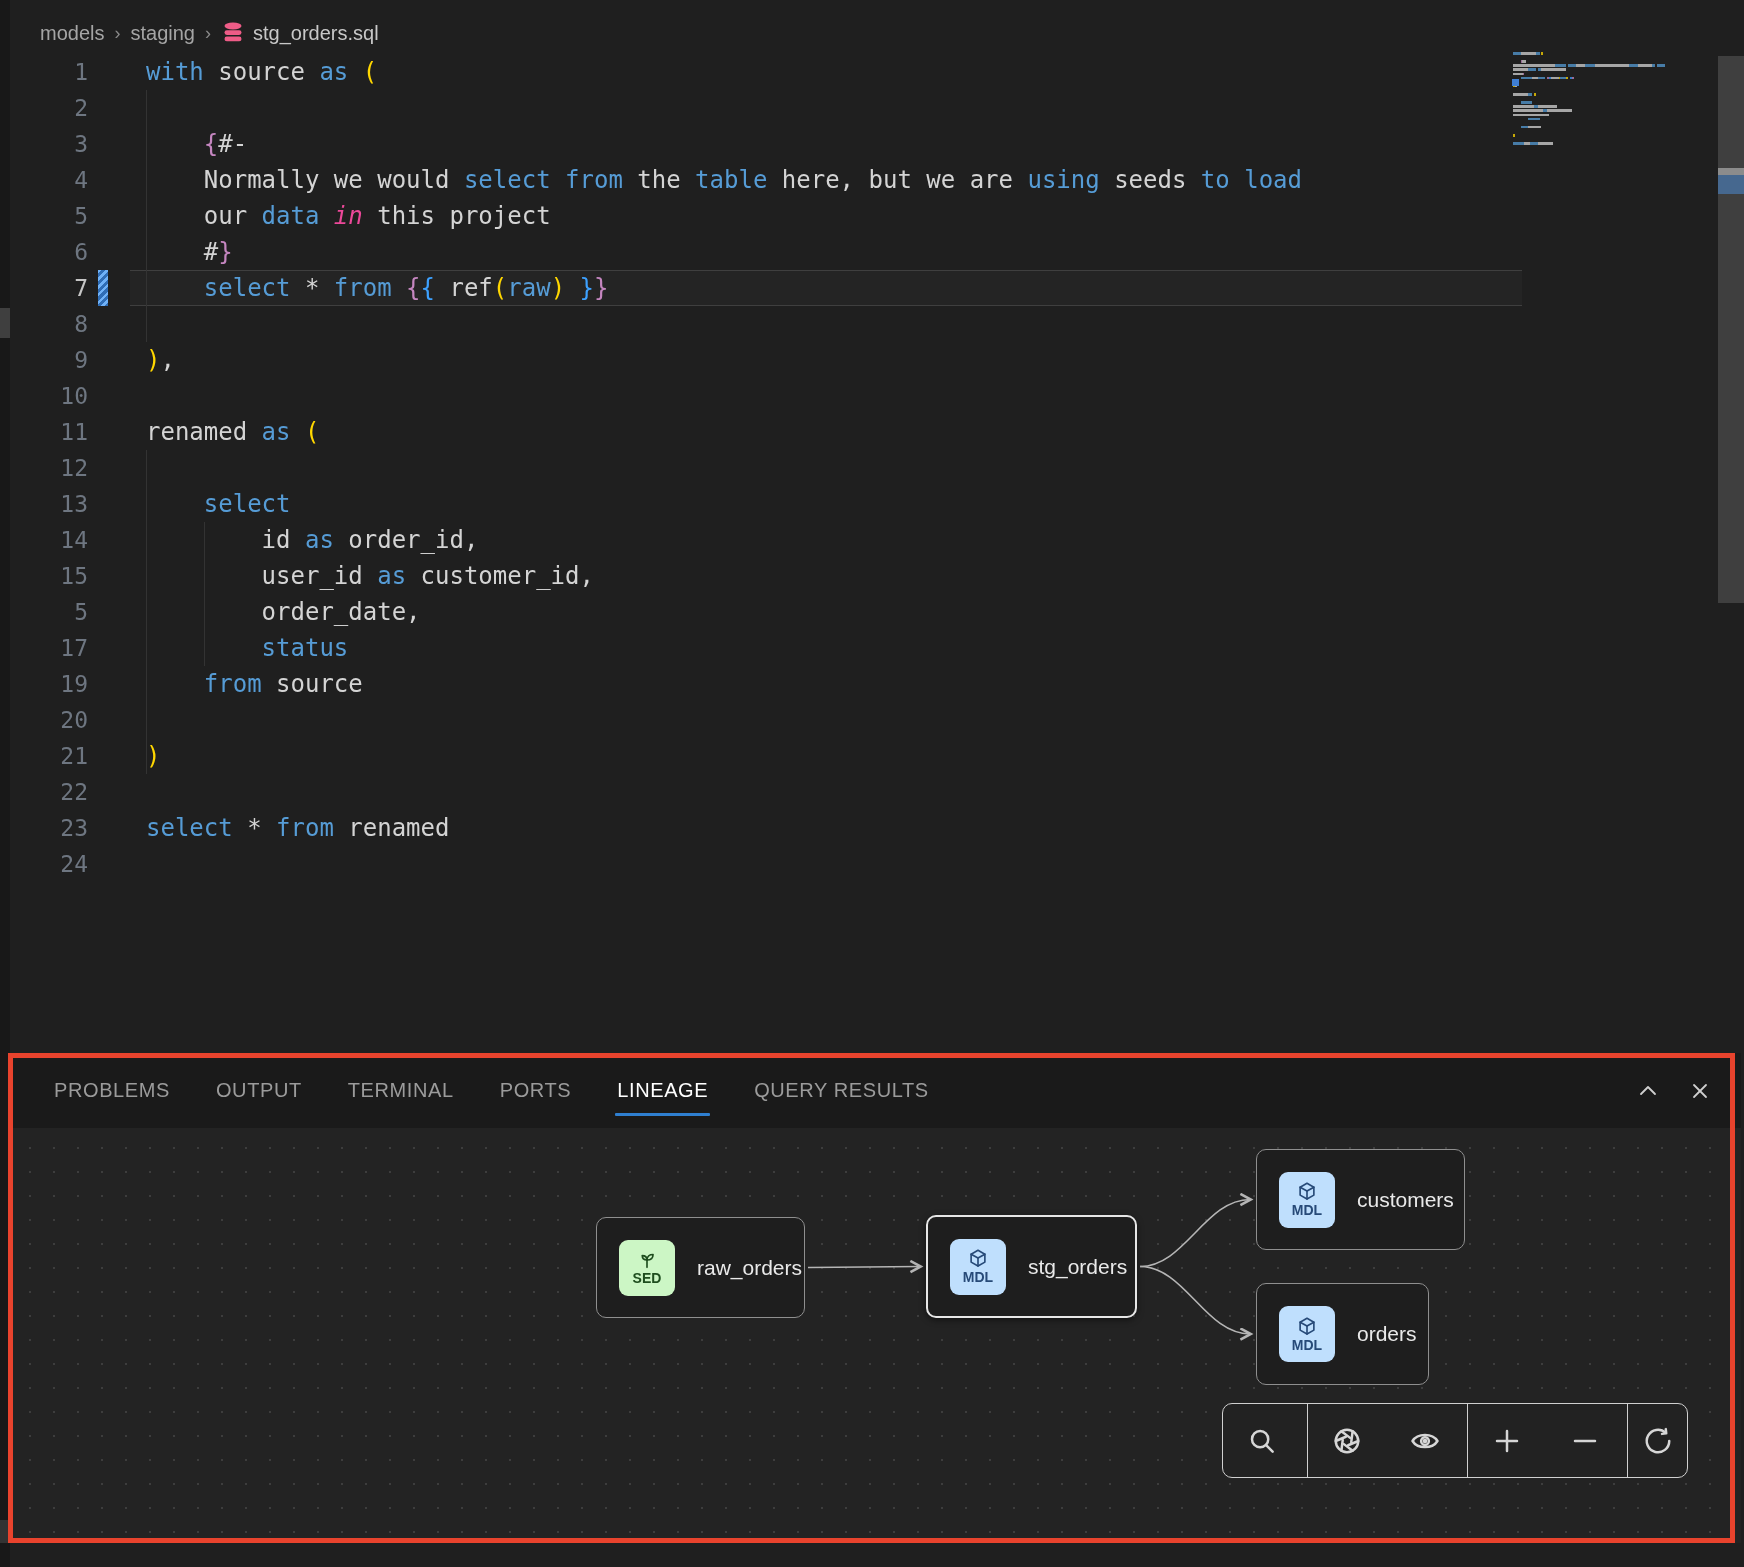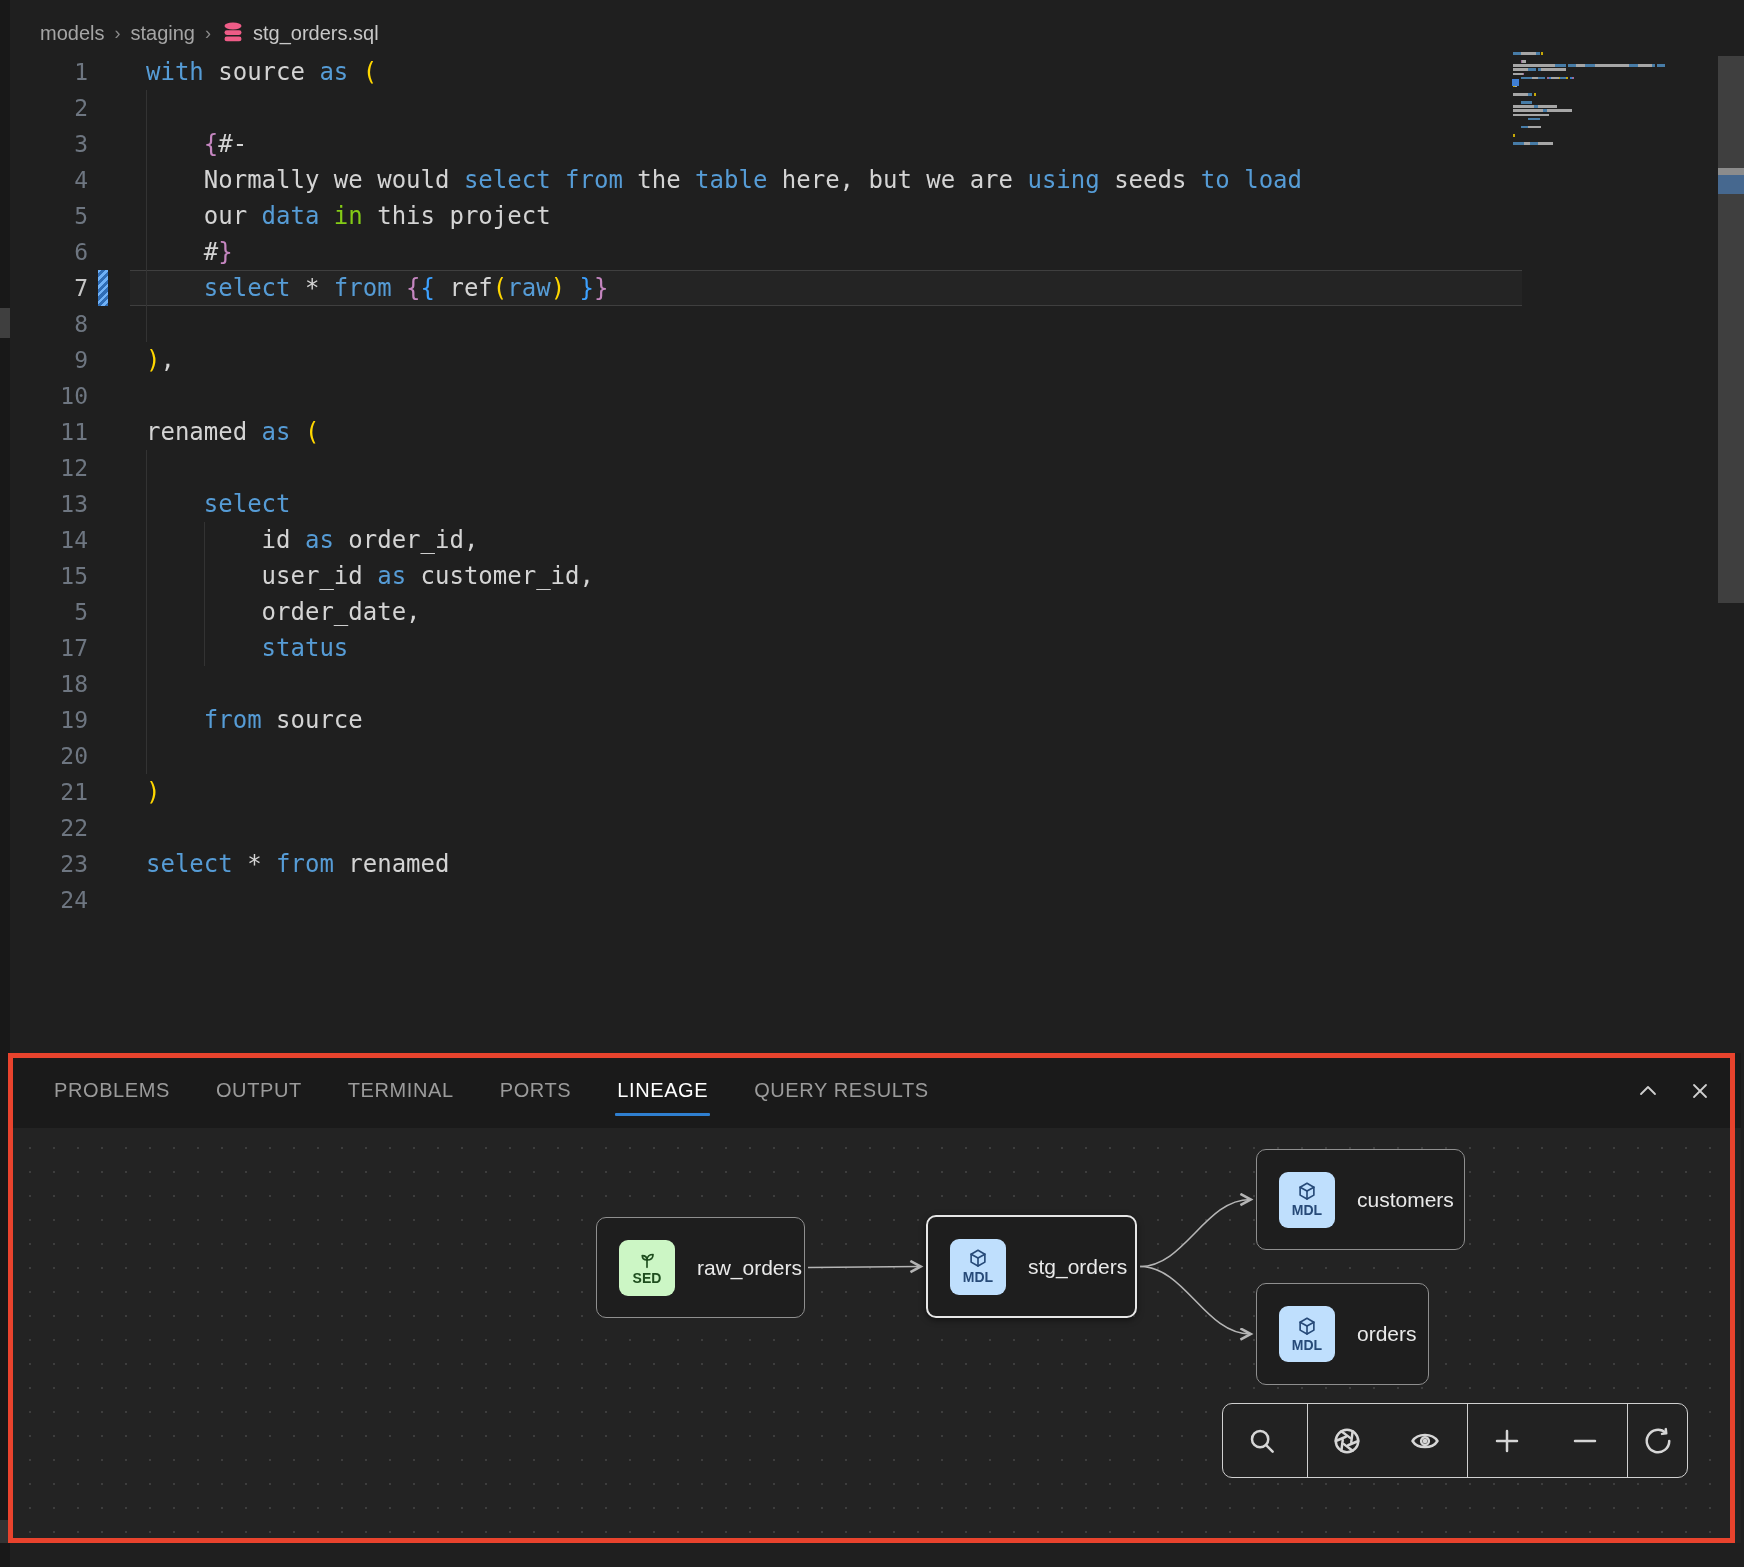--- a/index.html
+++ b/index.html
@@ -110,34 +110,33 @@
           </svg>
           <span>stg_orders.sql</span>
         </span>
       </div>
 
     <div id="code">
         <div class="code-row"><span class="ln">1</span><span class="gut"></span><span class="code-text"><span style="color: rgb(86, 156, 214);">with</span><span style="color: rgb(212, 212, 212);"> source </span><span style="color: rgb(86, 156, 214);">as</span><span style="color: rgb(212, 212, 212);"> </span><span style="color: rgb(255, 215, 0);">(</span></span></div>
         <div class="code-row"><span class="ln">2</span><span class="gut"></span><span class="code-text"></span></div>
         <div class="code-row"><span class="ln">3</span><span class="gut"></span><span class="code-text"><span style="color: rgb(212, 212, 212);">    </span><span style="color: rgb(197, 134, 192);">{</span><span style="color: rgb(212, 212, 212);">#-</span></span></div>
         <div class="code-row"><span class="ln">4</span><span class="gut"></span><span class="code-text"><span style="color: rgb(212, 212, 212);">    Normally we would </span><span style="color: rgb(86, 156, 214);">select</span><span style="color: rgb(212, 212, 212);"> </span><span style="color: rgb(86, 156, 214);">from</span><span style="color: rgb(212, 212, 212);"> the </span><span style="color: rgb(86, 156, 214);">table</span><span style="color: rgb(212, 212, 212);"> here, but we are </span><span style="color: rgb(86, 156, 214);">using</span><span style="color: rgb(212, 212, 212);"> seeds </span><span style="color: rgb(86, 156, 214);">to</span><span style="color: rgb(212, 212, 212);"> </span><span style="color: rgb(86, 156, 214);">load</span></span></div>
-        <div class="code-row"><span class="ln">5</span><span class="gut"></span><span class="code-text"><span style="color: rgb(212, 212, 212);">    our </span><span style="color: rgb(86, 156, 214);">data</span><span style="color: rgb(212, 212, 212);"> </span><span style="color: #84cc16;">in</span><span style="color: rgb(212, 212, 212);"> this project</span></span></div>
+        <div class="code-row"><span class="ln">5</span><span class="gut"></span><span class="code-text"><span style="color: rgb(212, 212, 212);">    our </span><span style="color: rgb(86, 156, 214);">data</span><span style="color: rgb(212, 212, 212);"> </span><span style="color: #ec4899; font-style: italic;">in</span><span style="color: rgb(212, 212, 212);"> this project</span></span></div>
         <div class="code-row"><span class="ln">6</span><span class="gut"></span><span class="code-text"><span style="color: rgb(212, 212, 212);">    #</span><span style="color: rgb(197, 134, 192);">}</span></span></div>
         <div class="code-row active"><div class="hl"></div><span class="ln">7</span><span class="gut"><span class="marker"></span></span><span class="code-text"><span style="color: rgb(212, 212, 212);">    </span><span style="color: rgb(86, 156, 214);">select</span><span style="color: rgb(212, 212, 212);"> * </span><span style="color: rgb(86, 156, 214);">from</span><span style="color: rgb(212, 212, 212);"> </span><span style="color: rgb(197, 134, 192);">{</span><span style="color: rgb(61, 161, 255);">{</span><span style="color: rgb(212, 212, 212);"> ref</span><span style="color: rgb(255, 215, 0);">(</span><span style="color: rgb(86, 156, 214);">raw</span><span style="color: rgb(255, 215, 0);">)</span><span style="color: rgb(212, 212, 212);"> </span><span style="color: rgb(61, 161, 255);">}</span><span style="color: rgb(197, 134, 192);">}</span></span></div>
         <div class="code-row"><span class="ln">8</span><span class="gut"></span><span class="code-text"></span></div>
         <div class="code-row"><span class="ln">9</span><span class="gut"></span><span class="code-text"><span style="color: rgb(255, 215, 0);">)</span><span style="color: rgb(212, 212, 212);">,</span></span></div>
         <div class="code-row"><span class="ln">10</span><span class="gut"></span><span class="code-text"></span></div>
         <div class="code-row"><span class="ln">11</span><span class="gut"></span><span class="code-text"><span style="color: rgb(212, 212, 212);">renamed </span><span style="color: rgb(86, 156, 214);">as</span><span style="color: rgb(212, 212, 212);"> </span><span style="color: rgb(255, 215, 0);">(</span></span></div>
         <div class="code-row"><span class="ln">12</span><span class="gut"></span><span class="code-text"></span></div>
         <div class="code-row"><span class="ln">13</span><span class="gut"></span><span class="code-text"><span style="color: rgb(212, 212, 212);">    </span><span style="color: rgb(86, 156, 214);">select</span></span></div>
         <div class="code-row"><span class="ln">14</span><span class="gut"></span><span class="code-text"><span style="color: rgb(212, 212, 212);">        id </span><span style="color: rgb(86, 156, 214);">as</span><span style="color: rgb(212, 212, 212);"> order_id,</span></span></div>
         <div class="code-row"><span class="ln">15</span><span class="gut"></span><span class="code-text"><span style="color: rgb(212, 212, 212);">        user_id </span><span style="color: rgb(86, 156, 214);">as</span><span style="color: rgb(212, 212, 212);"> customer_id,</span></span></div>
         <div class="code-row"><span class="ln">5</span><span class="gut"></span><span class="code-text"><span style="color: rgb(212, 212, 212);">        order_date,</span></span></div>
         <div class="code-row"><span class="ln">17</span><span class="gut"></span><span class="code-text"><span style="color: rgb(212, 212, 212);">        </span><span style="color: rgb(86, 156, 214);">status</span></span></div>
-        <div class="code-row"><span class="ln">18</span><span class="gut"></span><span class="code-text"></span></div>
         <div class="code-row"><span class="ln">19</span><span class="gut"></span><span class="code-text"><span style="color: rgb(212, 212, 212);">    </span><span style="color: rgb(86, 156, 214);">from</span><span style="color: rgb(212, 212, 212);"> source</span></span></div>
         <div class="code-row"><span class="ln">20</span><span class="gut"></span><span class="code-text"></span></div>
         <div class="code-row"><span class="ln">21</span><span class="gut"></span><span class="code-text"><span style="color: rgb(255, 215, 0);">)</span></span></div>
         <div class="code-row"><span class="ln">22</span><span class="gut"></span><span class="code-text"></span></div>
         <div class="code-row"><span class="ln">23</span><span class="gut"></span><span class="code-text"><span style="color: rgb(86, 156, 214);">select</span><span style="color: rgb(212, 212, 212);"> * </span><span style="color: rgb(86, 156, 214);">from</span><span style="color: rgb(212, 212, 212);"> renamed</span></span></div>
         <div class="code-row"><span class="ln">24</span><span class="gut"></span><span class="code-text"></span></div>
       </div>
     <div class="guide" style="left:136px; top:82px;  height:252px;"></div>
     <div class="guide" style="left:136px; top:442px; height:324px;"></div>
     <div class="guide" style="left:194px; top:514px; height:144px;"></div>

